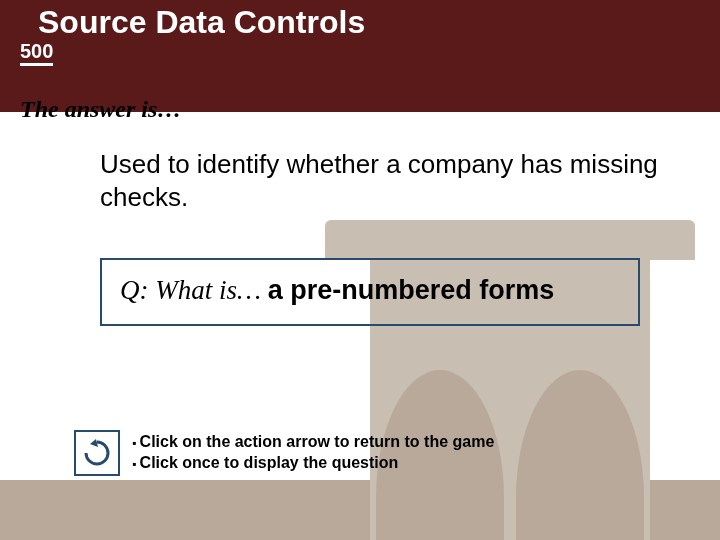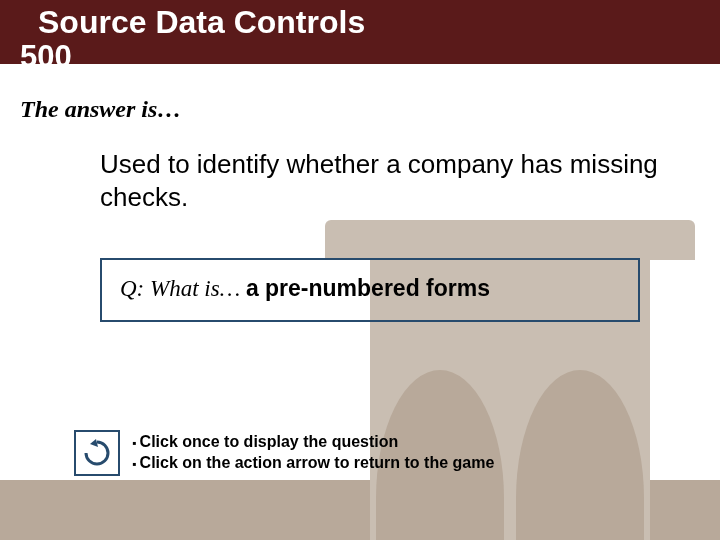--- a/index.html
+++ b/index.html
@@ -68,34 +68,34 @@
     border-top-left-radius: 70px 140px;
     border-top-right-radius: 70px 140px;
     margin: 0 6px;
   }
 
   .title-bar {
     position: absolute;
     top: 0;
     left: 0;
     right: 0;
-    height: 64px;
+    height: 112px;
     background: #5a1a1a;
     color: #ffffff;
     z-index: 10;
     padding: 4px 20px 0 20px;
     box-sizing: border-box;
   }
   .title-bar .category {
     font-size: 32px;
     font-weight: bold;
     padding-left: 18px;
   }
   .title-bar .points {
-    font-size: 31px;
+    font-size: 20px;
     font-weight: bold;
     line-height: 1;
     border-bottom: 3px solid #ffffff;
     display: inline-block;
     padding-bottom: 2px;
   }
 
   .lead {
     position: absolute;
     top: 96px;
@@ -122,21 +122,21 @@
   .question-box {
     position: absolute;
     top: 258px;
     left: 100px;
     width: 540px;
     border: 2px solid #274b6d;
     background: rgba(255,255,255,0.0);
     padding: 14px 18px 16px 18px;
     box-sizing: border-box;
     z-index: 10;
-    font-size: 23px;
+    font-size: 27px;
     color: #000;
     line-height: 1.25;
   }
   .question-box .q-prefix {
     font-family: "Times New Roman", Times, serif;
     font-style: italic;
   }
   .question-box .q-answer {
     font-weight: bold;
   }
@@ -207,18 +207,18 @@
   </div>
 
   <div class="footer">
     <div class="return-btn">
       <svg width="30" height="30" viewBox="0 0 30 30">
         <path d="M15 4 A11 11 0 1 1 4 15" fill="none" stroke="#274b6d" stroke-width="3"></path>
         <path d="M14 1 L8 6 L16 9 Z" fill="#274b6d"></path>
       </svg>
     </div>
     <div class="instructions">
+      <div class="row">Click on the action arrow to return to the game</div>
       <div class="row">Click once to display the question</div>
-      <div class="row">Click on the action arrow to return to the game</div>
     </div>
   </div>
 
 </div>
 
 </body></html>

